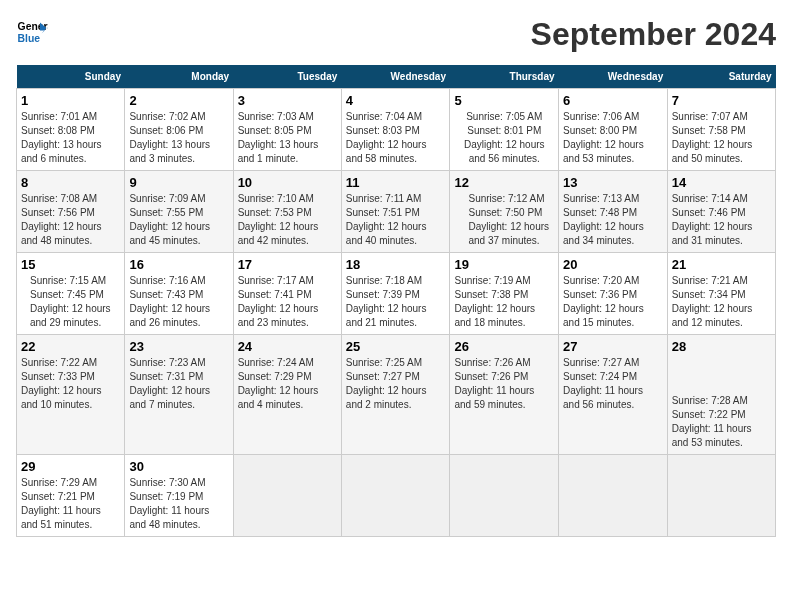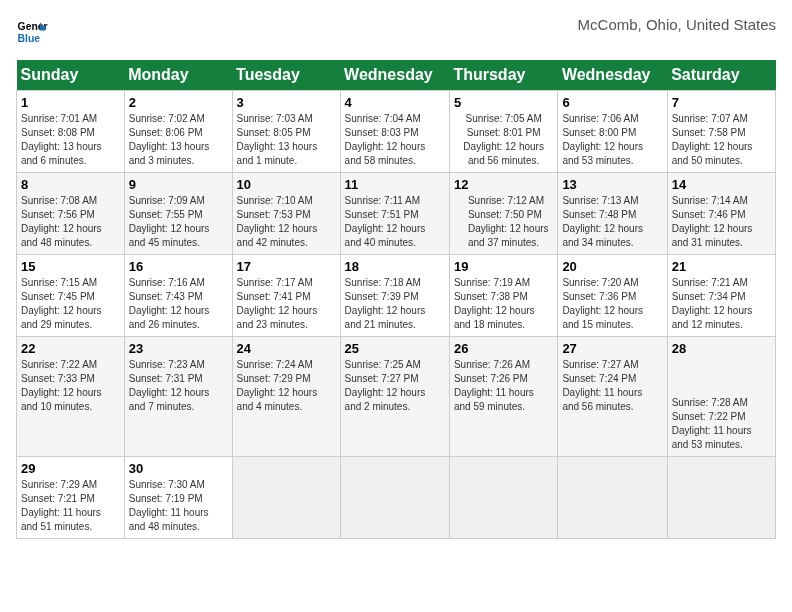--- a/index.html
+++ b/index.html
@@ -34,25 +34,25 @@
     .location {
       font-size: 15px;
       color: #555;
     }
     table {
       width: 100%;
       border-collapse: collapse;
       font-size: 11px;
     }
     thead tr th {
-      background: #15803d;
+      background: #0c4a6e;
       color: #fff;
       padding: 6px 4px;
-      text-align: left;
-      font-size: 16px;
+      text-align: right;
+      font-size: 10px;
       font-weight: bold;
     }
     tbody tr td {
       border: 1px solid #ccc;
       vertical-align: top;
       padding: 4px;
       width: 110px;
       min-height: 70px;
       background: #fff;
     }
@@ -77,21 +77,21 @@
 
 <div class="header">
   <div class="logo">
     <svg class="logo-icon" viewBox="0 0 40 40">
       <text x="2" y="18" font-size="13" font-weight="bold" fill="#000">General</text>
       <text x="2" y="32" font-size="13" font-weight="bold" fill="#1a6db5">Blue</text>
       <polygon points="30,8 38,15 32,22 36,18 30,18 30,8" fill="#1a6db5"></polygon>
     </svg>
   </div>
   <div class="title-block">
-    <div class="location">McComb, Ohio, United States</div>
+    <div class="month-title">September 2024</div>
   </div>
 </div>
 
 <table>
   <thead>
     <tr id="weekday-header">
         <th>Sunday</th>
         <th>Monday</th>
         <th>Tuesday</th>
         <th>Wednesday</th>
@@ -199,21 +199,21 @@
           <div class="day-num">14</div>
           <div class="day-info" style="white-space: pre-line;">Sunrise: 7:14 AM
 Sunset: 7:46 PM
 Daylight: 12 hours
 and 31 minutes.</div>
         </td>
       </tr>
       <tr>
         <td>
           <div class="day-num">15</div>
-          <div class="day-info" style="white-space: pre-line;">Sunrise: 7:15 AM
+          <div class="day-info" style="white-space: pre-line; margin-left: 9px;">Sunrise: 7:15 AM
 Sunset: 7:45 PM
 Daylight: 12 hours
 and 29 minutes.</div>
         </td>
         <td>
           <div class="day-num">16</div>
           <div class="day-info" style="white-space: pre-line;">Sunrise: 7:16 AM
 Sunset: 7:43 PM
 Daylight: 12 hours
 and 26 minutes.</div>

